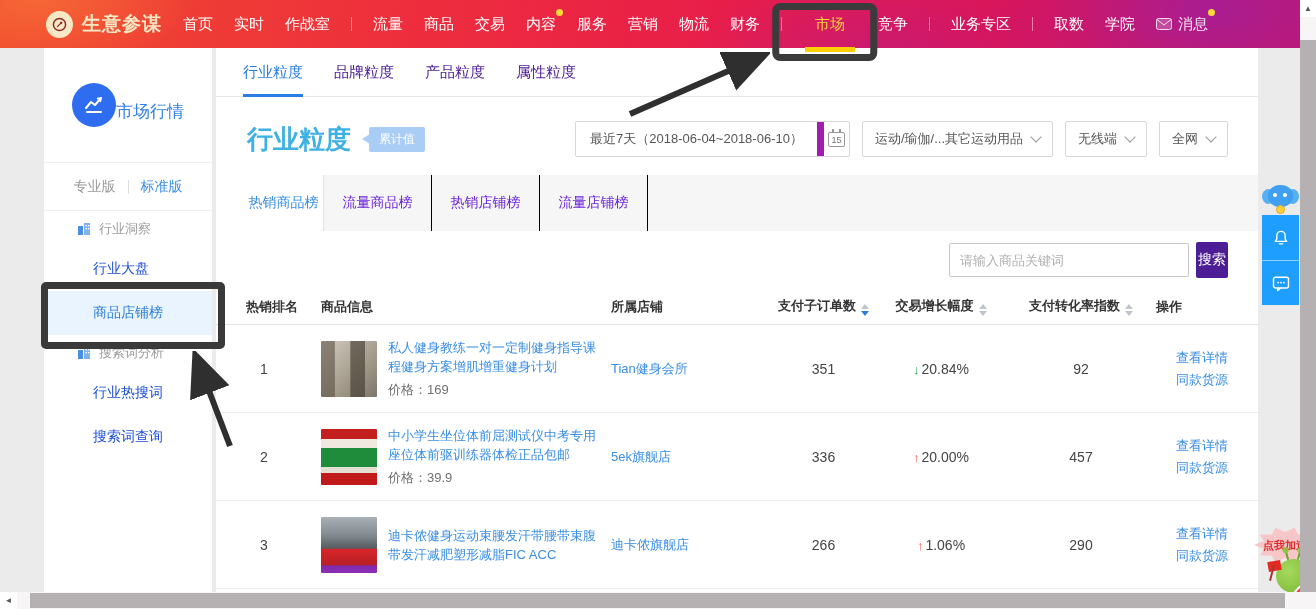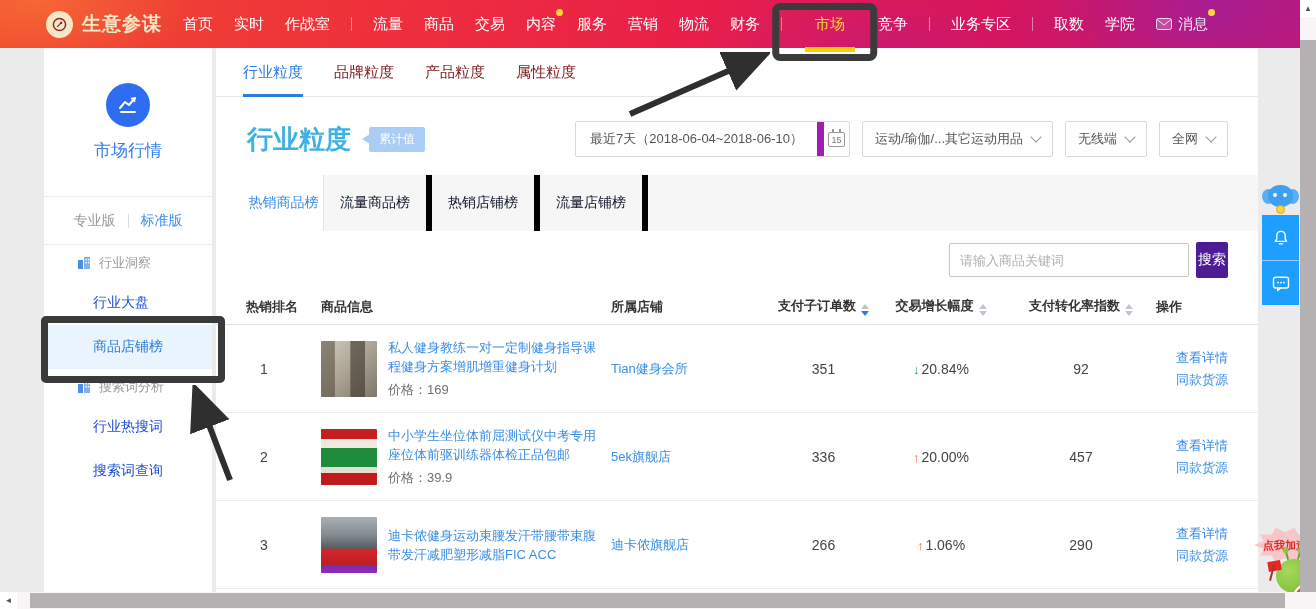--- a/index.html
+++ b/index.html
@@ -26,59 +26,59 @@
   .active-underline { position:absolute; top:47px; left:50%; transform:translateX(-50%); width:50px; height:5px; background:#fcd000; }
   .nav-msg { display:flex; align-items:center; margin-left:21px; position:relative; color:rgba(255,255,255,.9); font-size:15px; cursor:pointer; height:48px; }
   .nav-msg svg { margin-right:6px; opacity:.85; }
   
   .anno-box-market { position:absolute; top:3px; left:50%; transform:translateX(-55%); width:105px; height:58px;
     border:7px solid #3b3b3b; border-radius:8px; pointer-events:none; z-index:60; }
   .anno-arrow-market { position:absolute; left:calc(50% - 210px); top:52px; width:150px; height:70px; pointer-events:none; z-index:60; }
 
   
   .sidebar { position:absolute; left:44px; top:48px; width:168px; height:544px; background:#fff; }
-  .sb-top { height:149px; border-bottom:1px solid #eee; display:flex; flex-direction:column; align-items:center; justify-content:center; cursor:pointer; }
+  .sb-top { height:115px; border-bottom:1px solid #eee; display:flex; flex-direction:row; align-items:center; justify-content:center; cursor:pointer; }
   .sb-circle { width:44px; height:44px; border-radius:50%; background:#2e6cf0; display:flex; align-items:center; justify-content:center; }
   .sb-title { margin-top:12px; color:#3380e8; font-size:17px; }
   .sb-version { height:48px; border-bottom:1px solid #eee; display:flex; align-items:center; justify-content:center; font-size:14px; }
   .sbv { color:#999; cursor:pointer; padding:0 12px; }
   .sbv.active { color:#3a8ee6; }
   .sbv-div { width:1px; height:14px; background:#ddd; }
   .sb-sec-label { height:36px; display:flex; align-items:center; padding-left:33px; color:#9b9b9b; font-size:13px; }
   .sb-sec-label svg { margin-right:8px; }
   .sb-item { position:relative; height:44px; display:flex; align-items:center; padding-left:49px; font-size:14px; color:#1d4ed8; cursor:pointer; }
   .sb-item.active { background:#e9f4fe; color:#2d7fd9; border-left:3px solid #2d7fd9; padding-left:46px; }
   .anno-box-sidebar { position:absolute; left:-6px; top:-9px; width:184px; height:67px; border:7px solid #3a3a3a; border-radius:5px; pointer-events:none; z-index:60; }
   .anno-arrow-sidebar { position:absolute; left:130px; top:60px; width:70px; height:100px; pointer-events:none; z-index:60; }
 
   
   .main { position:absolute; left:216px; top:48px; width:1042px; height:544px; background:#fff; }
   .gran-bar { height:49px; border-bottom:1px solid #e8e8e8; display:flex; align-items:center; padding-left:27px; }
-  .gran-tab { position:relative; height:49px; display:flex; align-items:center; margin-right:31px; font-size:15px; color:#7f1d1d; cursor:pointer; }
+  .gran-tab { position:relative; height:49px; display:flex; align-items:center; margin-right:31px; font-size:15px; color:#4c1d95; cursor:pointer; }
   .gran-tab.active { color:#2a7de1; }
   .gran-tab.active::after { content:""; position:absolute; left:0; right:0; bottom:0; height:3px; background:#2a7de1; }
 
   .title-row { display:flex; align-items:center; padding:24px 30px 18px 31px; }
   .page-title { font-size:26px; font-weight:bold; color:#3fb0e3; }
   .cum-badge { position:relative; margin-left:18px; background:#a9cdf4; color:#fff; font-size:12px; padding:4px 10px; border-radius:2px; }
   .cum-badge::before { content:""; position:absolute; left:-7px; top:50%; transform:translateY(-50%);
     border-top:5px solid transparent; border-bottom:5px solid transparent; border-right:8px solid #a9cdf4; }
   .controls { margin-left:auto; display:flex; gap:12px; }
   .ctl { height:36px; border:1px solid #d8d8d8; border-radius:2px; display:flex; align-items:center; font-size:13px; color:#555; background:#fff; cursor:pointer; }
   .date-text { padding:0 14px; }
   .cal-seg { width:32px; height:100%; border-left:7px solid #a21caf; display:flex; align-items:center; justify-content:center; }
   .cal-icon { position:relative; width:17px; height:15px; border:1px solid #999; border-radius:2px; font-size:9px; color:#777; text-align:center; line-height:14px; }
   .cal-icon::before, .cal-icon::after { content:""; position:absolute; top:-4px; width:2px; height:4px; background:#999; }
   .cal-icon::before { left:3px; } .cal-icon::after { right:3px; }
   .select { padding:0 12px; gap:9px; }
   .chev { width:8px; height:8px; border-right:1px solid #9a9a9a; border-bottom:1px solid #9a9a9a; transform:rotate(45deg); margin-top:-4px; }
 
   .rank-tabs { height:56px; display:flex; background:#f6f6f7; }
-  .rank-tab { width:108px; height:56px; display:flex; align-items:center; justify-content:center; font-size:14px; color:#0f172a;
-    border-right:6px solid #000000; background:#f6f6f7; cursor:pointer; }
+  .rank-tab { width:108px; height:56px; display:flex; align-items:center; justify-content:center; font-size:14px; color:#6d28d9;
+    border-right:1px solid #000000; background:#f6f6f7; cursor:pointer; }
   .rank-tab:first-child { border-left:none;padding-left:28px; }
   .rank-tab.active { background:#fff; color:#3a8ee6; border-right:1px solid #e4e4e4; }
   .rank-tabs .filler { flex:1; }
 
   .search-row { height:58px; display:flex; align-items:center; justify-content:flex-end; padding-right:30px; gap:7px; }
   .kw-input { width:240px; height:34px; border:1px solid #c9c9c9; border-radius:2px; padding:0 10px; font-size:13px; color:#333; outline:none; }
   .kw-input::placeholder { color:#b0b0b0; }
   .search-btn { width:32px; height:36px; background:#4c1d95; color:#fff; border:none; border-radius:2px; font-size:14px; cursor:pointer; }
 
   .thead { display:flex; align-items:center; height:36px; padding:0 30px; border-bottom:1px solid #e3e3e3; font-size:13px; font-weight:bold; color:#333; }

